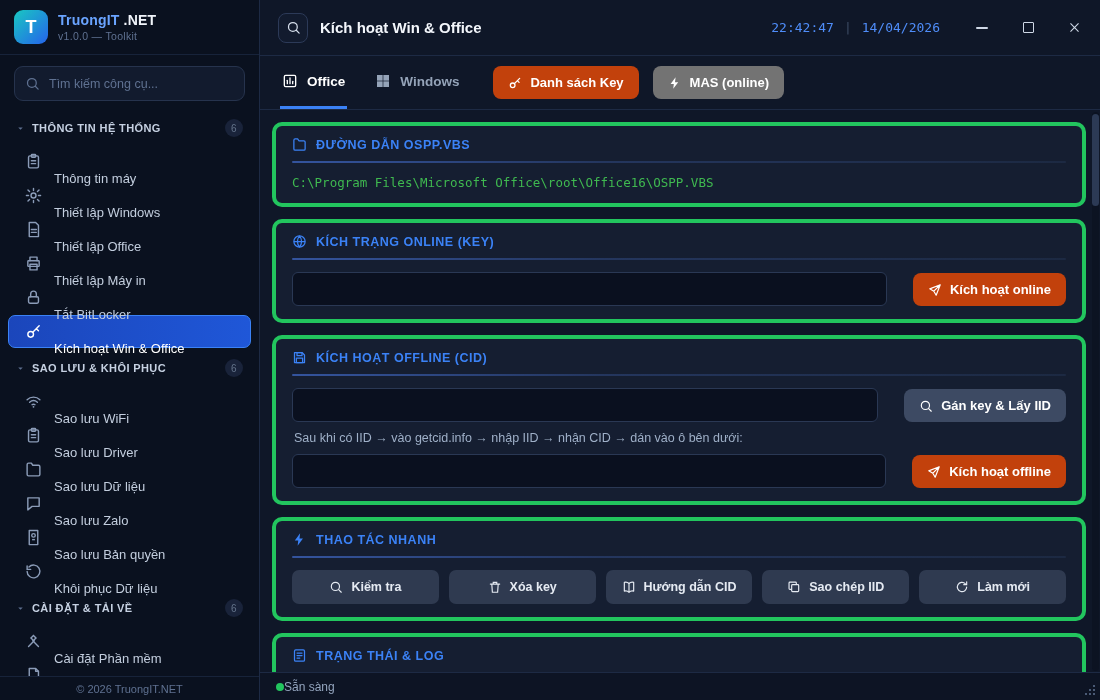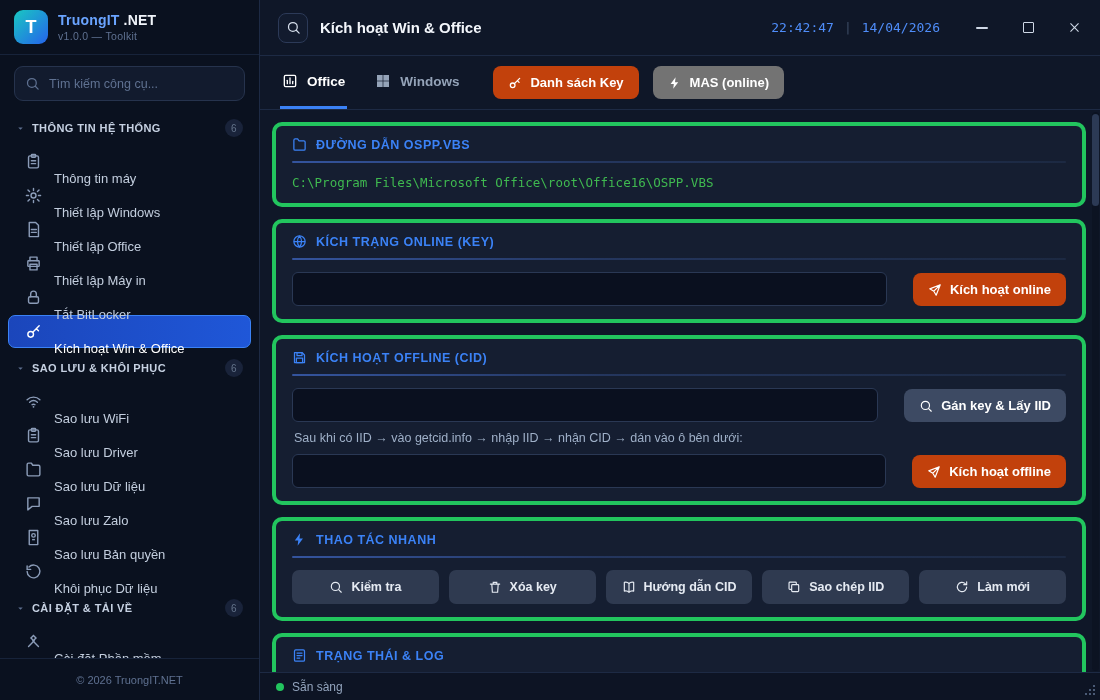--- a/index.html
+++ b/index.html
@@ -25,21 +25,21 @@
 
   .nav { flex:1; overflow:hidden; padding:2px 8px; }
   .nav-section { display:flex; align-items:center; gap:7px; padding:10px 8px 7px; color:#c6d1e2; font-size:11px; font-weight:700; letter-spacing:.4px; cursor:default; }
   .nav-section .chev { width:9px; height:9px; color:#5f7191; flex:none; }
   .badge { margin-left:auto; width:18px; height:18px; border-radius:50%; background:#19233a; color:#64748b; font-size:10px; display:flex; align-items:center; justify-content:center; font-weight:400; }
   .nav-item { display:flex; align-items:center; gap:12px; height:33px; padding:0 10px 0 16px; border-radius:7px; color:#c3cede; margin:1px 0; border:1px solid transparent; cursor:default; }
   .nav-item .nico { width:17px; height:17px; color:#8b9cb8; flex:none; }
   .nav-item.active { background:linear-gradient(90deg,#1b46bb,#1f57d8); border:1px solid #3b82f6; color:#ffffff; }
   .nav-item.active .nico { color:#ffffff; }
   .nav-label { font-size:13px;margin-top:34px; }
-  .side-footer { height:42px; border-top:1px solid #17233a; display:flex; align-items:center; justify-content:center; color:#5f7191; font-size:11px; }
+  .side-footer { height:24px; border-top:1px solid #17233a; display:flex; align-items:center; justify-content:center; color:#5f7191; font-size:11px; }
 
   
   .main { flex:1; display:flex; flex-direction:column; position:relative; background:#0f1728; }
   .titlebar { height:56px; border-bottom:1px solid #1d2a44; display:flex; align-items:center; padding:0 18px; gap:12px; }
   .title-icon { width:30px; height:30px; border:1px solid #2c3a58; background:#121b2e; border-radius:8px; display:flex; align-items:center; justify-content:center; color:#d5deeb; flex:none; }
   .title-icon svg { width:15px; height:15px; }
   .page-title { font-size:15px; font-weight:700; color:#f3f6fb; }
   .title-right { margin-left:auto; display:flex; align-items:center; gap:34px; }
   .clock { display:flex; align-items:center; gap:10px; font-family:"DejaVu Sans Mono", monospace; font-size:13px; color:#4f8df9; }
   .clock .sep { color:#3b4a63; }
@@ -67,21 +67,21 @@
   .card-head svg { width:15px; height:15px; flex:none; }
   .card-rule { height:2px; background:linear-gradient(90deg,#34549e 0%,#24365e 40%,#1c2942 100%); margin:9px 0 12px; border-radius:1px; }
   .path-text { font-family:"DejaVu Sans Mono", monospace; font-size:12.5px; color:#3fb950; }
 
   .input-row { display:flex; gap:26px; align-items:flex-end; }
   .text-input { flex:1; height:34px; background:#0a101f; border:1px solid #2a3854; border-radius:6px; color:#dbe4f0; padding:0 10px; font-size:13px; outline:none; font-family:"Liberation Sans",sans-serif; }
   .helper { color:#9fb0c8; font-size:12.5px; margin:9px 2px 9px; }
   .quick-row { display:flex; gap:10px; }
   .ready-text { color:#7c8aa5; font-size:12.5px; margin-bottom:8px; }
 
-  .statusbar { height:28px; border-top:1px solid #1d2a44; background:#0d1424; display:flex; align-items:center; gap:8px; padding:0 16px; position:relative; }
+  .statusbar { height:28px; border-top:1px solid #1d2a44; background:#0d1424; display:flex; align-items:center; gap:0; padding:0 16px; position:relative; }
   .dot { width:8px; height:8px; border-radius:50%; background:#22c55e; flex:none; }
   .status-text { color:#93a4bd; font-size:12px; }
   .grip { position:absolute; right:4px; bottom:4px; width:12px; height:12px; }
   .grip::after { content:""; position:absolute; right:1px; bottom:1px; width:2px; height:2px; background:#4a5a75;
     box-shadow:-4px 0 #4a5a75,-8px 0 #4a5a75,0 -4px #4a5a75,-4px -4px #4a5a75,0 -8px #4a5a75; }
 
   .scrollbar { position:absolute; right:1px; top:112px; bottom:29px; width:7px; background:#0c1322; border-radius:4px; }
   .scroll-thumb { position:absolute; top:2px; left:0; width:7px; height:92px; background:#2c3a55; border-radius:4px; }
 </style>
 </head>

